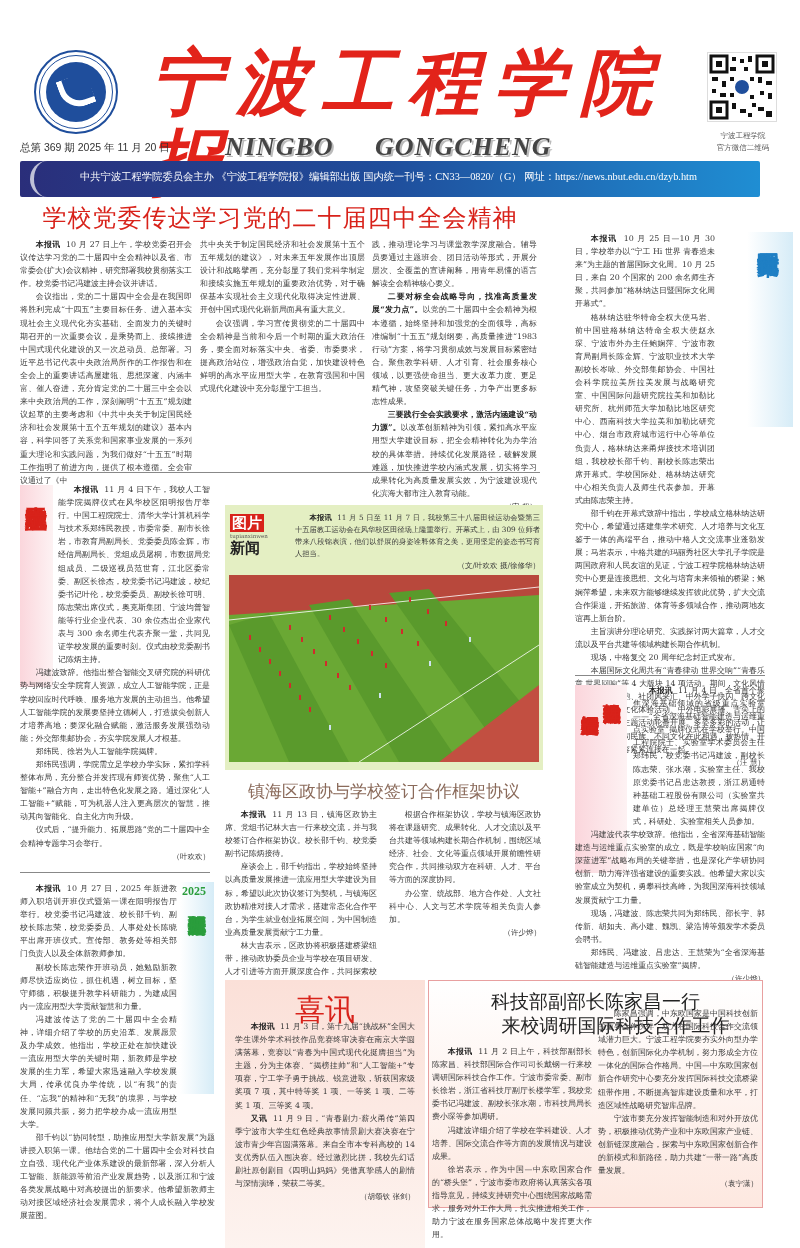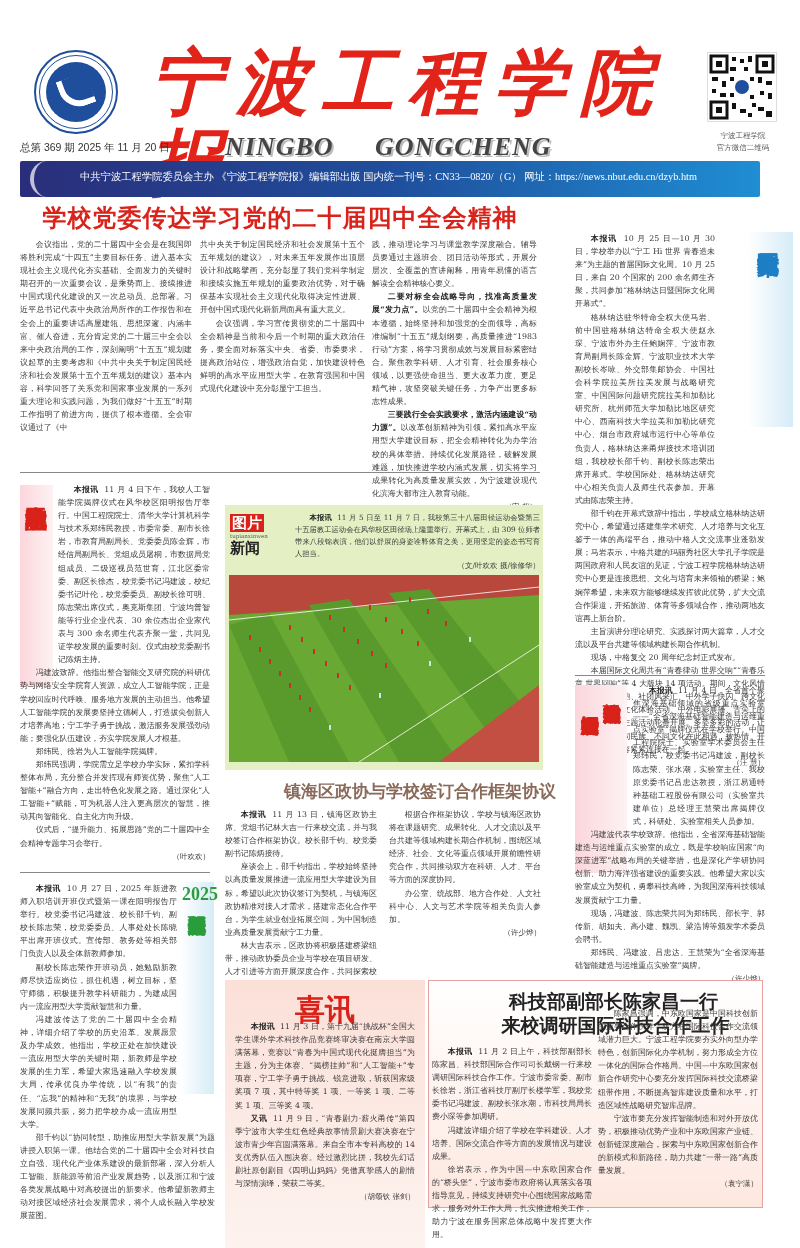--- a/index.html
+++ b/index.html
@@ -13,21 +13,21 @@
 .logo-ring{position:absolute;inset:3px;border-radius:50%;border:1px solid #1f4e9c;}
 .title-cn{left:150px;top:42px;width:570px;height:80px;font-family:"DejaVu Serif",serif;font-size:72px;font-weight:bold;color:#e2231a;letter-spacing:14px;line-height:80px;font-style:italic;}
 .title-en{left:225px;top:132px;width:470px;height:30px;font-family:"Liberation Serif",serif;font-size:26px;font-weight:bold;font-style:italic;color:#444;text-shadow:2px 2px 0 #bbb;word-spacing:34px;letter-spacing:1px;}
 .issue{left:20px;top:141px;font-family:"Liberation Sans",sans-serif;font-size:10.5px;color:#333;}
 .qr{left:707px;top:52px;width:70px;height:70px;background:#fff;border:1px solid #ddd;}
 .qr-cap{left:695px;top:130px;width:96px;font-family:"DejaVu Sans",sans-serif;font-size:7.5px;color:#555;text-align:center;line-height:12px;}
 .banner{left:20px;top:161px;width:740px;height:36px;background:linear-gradient(90deg,#2a2e7a 0%,#1f4e9c 50%,#1f8ed3 100%);border-radius:2px;}
 .banner-swoosh{left:30px;top:161px;width:34px;height:36px;border-left:4px solid #fff;border-radius:50% 0 0 50%;opacity:.7;}
 .banner-text{left:80px;top:170px;font-family:Liberation Serif, serif;font-size:10.3px;color:#fff;white-space:nowrap;}
 
-.headline{font-family:"DejaVu Serif",serif;font-weight:bold;text-align:center;white-space:nowrap;}
+.headline{font-family:"DejaVu Serif",serif;font-weight:normal;text-align:center;white-space:nowrap;}
 .body{font-family:"DejaVu Serif",serif;font-size:7.9px;line-height:13.1px;color:#3a3a3a;text-align:justify;}
 .body p{text-indent:2em;}
 .lead{font-weight:bold;color:#222;}
 .by{text-align:right;font-size:7.5px;}
 .vtitle{writing-mode:vertical-rl;text-orientation:upright;font-weight:bold;font-family:"DejaVu Serif",serif;}
 .hr{height:1px;background:#888;}
 .photo{background:linear-gradient(160deg,#3f6b2d 0%,#4b8b2e 25%,#78b83c 55%,#b7463d 80%,#c55a4b 100%);}
 </style>
 </head>
 <body>
@@ -83,20 +83,21 @@
   <div>官方微信二维码</div>
 </div>
 
 <div class="abs banner"></div>
 <div class="abs banner-swoosh"></div>
 <div class="abs banner-text">中共宁波工程学院委员会主办 《宁波工程学院报》编辑部出版 国内统一刊号：CN33—0820/（G） 网址：https://news.nbut.edu.cn/dzyb.htm</div>
 
 <div class="abs headline" style="left:20px;top:202px;width:520px;font-size:24px;color:#d8221a;letter-spacing:1px;">学校党委传达学习党的二十届四中全会精神</div>
 
 <div class="abs body" style="left:20px;top:238px;width:172px;">
+  <p><span class="lead">本报讯</span>&nbsp;&nbsp;<span>10 月 27 日上午，学校党委召开会议传达学习党的二十届四中全会精神以及省、市常委会(扩大)会议精神，研究部署我校贯彻落实工作。校党委书记冯建波主持会议并讲话。</span></p>
   <p>会议指出，党的二十届四中全会是在我国即将胜利完成“十四五”主要目标任务、进入基本实现社会主义现代化夯实基础、全面发力的关键时期召开的一次重要会议，是乘势而上、接续推进中国式现代化建设的又一次总动员、总部署。习近平总书记代表中央政治局所作的工作报告和在全会上的重要讲话高屋建瓴、思想深邃、内涵丰富、催人奋进，充分肯定党的二十届三中全会以来中央政治局的工作，深刻阐明“十五五”规划建议起草的主要考虑和《中共中央关于制定国民经济和社会发展第十五个五年规划的建议》基本内容，科学回答了关系党和国家事业发展的一系列重大理论和实践问题，为我们做好“十五五”时期工作指明了前进方向，提供了根本遵循。全会审议通过了《中</p>
 </div>
 <div class="abs body" style="left:200px;top:238px;width:165px;">
   <p style="text-indent:0">共中央关于制定国民经济和社会发展第十五个五年规划的建议》，对未来五年发展作出顶层设计和战略擘画，充分彰显了我们党科学制定和接续实施五年规划的重要政治优势，对于确保基本实现社会主义现代化取得决定性进展、开创中国式现代化崭新局面具有重大意义。</p>
   <p>会议强调，学习宣传贯彻党的二十届四中全会精神是当前和今后一个时期的重大政治任务，要全面对标落实中央、省委、市委要求，提高政治站位，增强政治自觉，加快建设特色鲜明的高水平应用型大学，在教育强国和中国式现代化建设中充分彰显宁工担当。</p>
 </div>
 <div class="abs body" style="left:372px;top:238px;width:165px;">
   <p style="text-indent:0">践，推动理论学习与课堂教学深度融合。辅导员要通过主题班会、团日活动等形式，开展分层次、全覆盖的宣讲阐释，用青年易懂的语言解读全会精神核心要义。</p>
   <p><span class="lead">二要对标全会战略导向，找准高质量发展“发力点”。</span><span>以党的二十届四中全会精神为根本遵循，始终坚持和加强党的全面领导，高标准编制“十五五”规划纲要，高质量推进“1983 行动”方案，将学习贯彻成效与发展目标紧密结合。聚焦教学科研、人才引育、社会服务核心领域，以更强使命担当、更大改革力度、更足精气神，攻坚突破关键任务，力争产出更多标志性成果。</span></p>
   <p><span class="lead">三要践行全会实践要求，激活内涵建设“动力源”。</span><span>以改革创新精神为引领，紧扣高水平应用型大学建设目标，把全会精神转化为办学治校的具体举措。持续优化发展路径，破解发展难题，加快推进学校内涵式发展，切实将学习成果转化为高质量发展实效，为宁波建设现代化滨海大都市注入教育动能。</span></p>
@@ -114,21 +115,21 @@
   <div class="by">（汪 慧）</div>
 </div>
 <div class="abs" style="left:747px;top:232px;width:46px;height:195px;background:linear-gradient(90deg,#fff,#d6ecf7);"></div>
 <div class="abs vtitle" style="left:752px;top:236px;font-size:22px;color:#1f7fc4;line-height:34px;">首届国际文化周举行</div>
 <div class="abs hr" style="left:575px;top:675px;width:190px;"></div>
 
 <div class="abs" style="left:20px;top:485px;width:33px;height:202px;background:linear-gradient(90deg,#fbd6dc,#fdf2f3);"></div>
 <div class="abs vtitle" style="left:22px;top:490px;font-size:22px;color:#d8221a;line-height:30px;">人工智能学院成立</div>
 <div class="abs body" style="left:20px;top:483px;width:190px;">
   <p style="padding-left:38px"><span class="lead">本报讯</span>&nbsp;&nbsp;<span>11 月 4 日下午，我校人工智能学院揭牌仪式在风华校区阳明报告厅举行。中国工程院院士、清华大学计算机科学与技术系郑纬民教授，市委常委、副市长徐岩，市教育局副局长、党委委员陈金辉，市经信局副局长、党组成员屠桐，市数据局党组成员、二级巡视员范世育，江北区委常委、副区长徐杰，校党委书记冯建波，校纪委书记叶伦，校党委委员、副校长徐可明、陈志荣出席仪式，奥克斯集团、宁波均普智能等行业企业代表、30 余位杰出企业家代表与 300 余名师生代表齐聚一堂，共同见证学校发展的重要时刻。仪式由校党委副书记陈炳主持。</span></p>
-  <p>冯建波致辞。他指出整合智能交叉研究院的科研优势与网络安全学院育人资源，成立人工智能学院，正是学校回应时代呼唤、服务地方发展的主动担当。他希望人工智能学院的发展要坚持立德树人，打造拔尖创新人才培养高地；宁工学子勇于挑战，激活服务发展强劲动能；要强化队伍建设，夯实学院发展人才根基。</p>
+  <p>冯建波致辞。他指出整合智能交叉研究院的科研优势与网络安全学院育人资源，成立人工智能学院，正是学校回应时代呼唤、服务地方发展的主动担当。他希望人工智能学院的发展要坚持立德树人，打造拔尖创新人才培养高地；要深化融合赋能，激活服务发展强劲动能；外交部集邮协会，夯实学院发展人才根基。</p>
   <p>郑纬民、徐岩为人工智能学院揭牌。</p>
   <p>郑纬民强调，学院需立足学校办学实际，紧扣学科整体布局，充分整合并发挥现有师资优势，聚焦“人工智能+”融合方向，走出特色化发展之路。通过深化“人工智能+”赋能，可为机器人注入更高层次的智慧，推动其向智能化、自主化方向升级。</p>
   <p>仪式后，“提升能力、拓展思路”党的二十届四中全会精神专题学习会举行。</p>
   <div class="by">（叶欢欢）</div>
 </div>
 <div class="abs hr" style="left:20px;top:872px;width:190px;"></div>
 
 <div class="abs" style="left:225px;top:505px;width:318px;height:265px;background:#e4efc3;"></div>
 <div class="abs" style="left:230px;top:514px;width:50px;height:40px;font-weight:bold;font-size:15px;">
   <span style="background:#d8221a;color:#fff;padding:0 2px;">图片</span>
@@ -182,21 +183,21 @@
     </g>
     <g fill="#cfe3ef">
         <rect x="100" y="150" width="2" height="5"></rect>
         <rect x="150" y="118" width="2" height="5"></rect>
         <rect x="200" y="86" width="2" height="5"></rect>
         <rect x="240" y="62" width="2" height="5"></rect>
       </g>
   </svg>
 </div>
 
-<div class="abs headline" style="left:238px;top:780px;width:318px;font-size:17px;color:#8a6a5a;text-align:right;">镇海区政协与学校签订合作框架协议</div>
+<div class="abs headline" style="left:225px;top:780px;width:318px;font-size:17px;color:#8a6a5a;">镇海区政协与学校签订合作框架协议</div>
 <div class="abs body" style="left:225px;top:808px;width:152px;">
   <p><span class="lead">本报讯</span>&nbsp;&nbsp;<span>11 月 13 日，镇海区政协主席、党组书记林大吉一行来校交流，并与我校签订合作框架协议。校长邵千钧、校党委副书记陈炳接待。</span></p>
   <p>座谈会上，邵千钧指出，学校始终坚持以高质量发展推进一流应用型大学建设为目标，希望以此次协议签订为契机，与镇海区政协精准对接人才需求，搭建常态化合作平台，为学生就业创业拓展空间，为中国制造业高质量发展贡献宁工力量。</p>
   <p>林大吉表示，区政协将积极搭建桥梁纽带，推动政协委员企业与学校在项目研发、人才引进等方面开展深度合作，共同探索校地协同发展的有效路径，实现互利共赢。</p>
 </div>
 <div class="abs body" style="left:389px;top:808px;width:152px;">
   <p>根据合作框架协议，学校与镇海区政协将在课题研究、成果转化、人才交流以及平台共建等领域构建长期合作机制，围绕区域经济、社会、文化等重点领域开展前瞻性研究合作，共同推动双方在科研、人才、平台等方面的深度协同。</p>
   <p>办公室、统战部、地方合作处、人文社科中心、人文与艺术学院等相关负责人参加。</p>
   <div class="by">（许少烨）</div>
 </div>
@@ -206,40 +207,40 @@
 <div class="abs vtitle" style="left:579px;top:702px;font-size:18px;color:#d8221a;line-height:22px;">全省深海基础智能建造</div>
 <div class="abs body" style="left:575px;top:684px;width:190px;">
   <p style="padding-left:58px"><span class="lead">本报讯</span>&nbsp;&nbsp;<span>11 月 4 日，全省首个聚焦深海基础领域的省级重点实验室——“全省深海基础智能建造与运维重点实验室”揭牌仪式在学校举行。中国工程院院士、实验室学术委员会主任郑纬民，校党委书记冯建波，副校长陈志荣、张水潮，实验室主任、我校原党委书记吕忠达教授，浙江易通特种基础工程股份有限公司（实验室共建单位）总经理王慧荣出席揭牌仪式，科研处、实验室相关人员参加。</span></p>
   <p>冯建波代表学校致辞。他指出，全省深海基础智能建造与运维重点实验室的成立，既是学校响应国家“向深蓝进军”战略布局的关键举措，也是深化产学研协同创新、助力海洋强省建设的重要实践。他希望大家以实验室成立为契机，勇攀科技高峰，为我国深海科技领域发展贡献宁工力量。</p>
   <p>现场，冯建波、陈志荣共同为郑纬民、邵长宇、郭传新、胡如夫、高小建、魏凯、梁浩博等颁发学术委员会聘书。</p>
   <p>郑纬民、冯建波、吕忠达、王慧荣为“全省深海基础智能建造与运维重点实验室”揭牌。</p>
   <div class="by">（许少烨）</div>
 </div>
 
 <div class="abs" style="left:180px;top:882px;width:34px;height:212px;background:linear-gradient(90deg,#fff,#d6ecf7);"></div>
-<div class="abs" style="left:182px;top:884px;font-size:18px;font-weight:bold;color:#2a9d3c;font-family:'Liberation Serif',serif;">2025</div>
+<div class="abs" style="left:182px;top:884px;font-size:12px;font-weight:bold;color:#2a9d3c;font-family:'Liberation Serif',serif;">2025</div>
 <div class="abs vtitle" style="left:184px;top:902px;font-size:18px;color:#2a9d3c;line-height:26px;">年新进教师入职培训开班</div>
 <div class="abs body" style="left:20px;top:882px;width:195px;">
   <p style="padding-right:38px"><span class="lead">本报讯</span>&nbsp;&nbsp;<span>10 月 27 日，2025 年新进教师入职培训开班仪式暨第一课在阳明报告厅举行。校党委书记冯建波、校长邵千钧、副校长陈志荣，校党委委员、人事处处长陈晓平出席开班仪式。宣传部、教务处等相关部门负责人以及全体新教师参加。</span></p>
   <p style="padding-right:38px">副校长陈志荣作开班动员，她勉励新教师尽快适应岗位，抓住机遇，树立目标，坚守师德，积极提升教学科研能力，为建成国内一流应用型大学贡献智慧和力量。</p>
   <p style="padding-right:38px">冯建波传达了党的二十届四中全会精神，详细介绍了学校的历史沿革、发展愿景及办学成效。他指出，学校正处在加快建设一流应用型大学的关键时期，新教师是学校发展的生力军，希望大家迅速融入学校发展大局，传承优良办学传统，以“有我”的责任、“忘我”的精神和“无我”的境界，与学校发展同频共振，努力把学校办成一流应用型大学。</p>
   <p>邵千钧以“协同转型，助推应用型大学新发展”为题讲授入职第一课。他结合党的二十届四中全会对科技自立自强、现代化产业体系建设的最新部署，深入分析人工智能、新能源等前沿产业发展趋势，以及浙江和宁波各类发展战略中对高校提出的新要求。他希望新教师主动对接区域经济社会发展需求，将个人成长融入学校发展蓝图。</p>
 
 </div>
 
 <div class="abs" style="left:225px;top:980px;width:200px;height:268px;background:linear-gradient(180deg,#fbe0d8,#fdf3ef);"></div>
 <div class="abs headline" style="left:225px;top:990px;width:200px;font-size:30px;color:#d8221a;">喜讯</div>
 <div class="abs body" style="left:235px;top:1020px;width:180px;">
   <p><span class="lead">本报讯</span>&nbsp;&nbsp;<span>11 月 3 日，第十九届“挑战杯”全国大学生课外学术科技作品竞赛终审决赛在南京大学圆满落幕，竞赛以“青春为中国式现代化挺膺担当”为主题，分为主体赛、“揭榜挂帅”和“人工智能+”专项赛，宁工学子勇于挑战、锐意进取，斩获国家级奖项 7 项，其中特等奖 1 项、一等奖 1 项、二等奖 1 项、三等奖 4 项。</span></p>
   <p><span class="lead">又讯</span>&nbsp;&nbsp;<span>11 月 9 日，“青春剧力·薪火甬传”第四季宁波市大学生红色经典故事情景剧大赛决赛在宁波市青少年宫圆满落幕。来自全市本专科高校的 14 支优秀队伍入围决赛。经过激烈比拼，我校先幻话剧社原创剧目《四明山妈妈》凭借真挚感人的剧情与深情演绎，荣获二等奖。</span></p>
   <div class="by">（胡颂钦 张剑）</div>
 </div>
 
 <div class="abs" style="left:428px;top:980px;width:335px;height:228px;border:1px solid #e8a0a0;background:linear-gradient(180deg,#fff,#fde8e0);"></div>
-<div class="abs headline" style="left:428px;top:989px;width:335px;font-size:19px;color:#222;margin-left:18px;">科技部副部长陈家昌一行</div>
+<div class="abs headline" style="left:428px;top:989px;width:335px;font-size:19px;color:#222;">科技部副部长陈家昌一行</div>
 <div class="abs headline" style="left:428px;top:1013px;width:335px;font-size:19px;color:#222;padding-left:40px;">来校调研国际科技合作工作</div>
 <div class="abs body" style="left:432px;top:1045px;width:160px;">
   <p><span class="lead">本报讯</span>&nbsp;&nbsp;<span>11 月 2 日上午，科技部副部长陈家昌、科技部国际合作司司长戴钢一行来校调研国际科技合作工作。宁波市委常委、副市长徐岩，浙江省科技厅副厅长楼学军，我校党委书记冯建波、副校长张水潮，市科技局局长费小琛等参加调研。</span></p>
   <p>冯建波详细介绍了学校在学科建设、人才培养、国际交流合作等方面的发展情况与建设成果。</p>
   <p>徐岩表示，作为中国—中东欧国家合作的“桥头堡”，宁波市委市政府将认真落实各项指导意见，持续支持研究中心围绕国家战略需求，服务对外工作大局，扎实推进相关工作，助力宁波在服务国家总体战略中发挥更大作用。</p>
 </div>
 <div class="abs body" style="left:598px;top:1007px;width:160px;">
   <p>陈家昌强调，中东欧国家是中国科技创新的重要合作伙伴，双方在国际科技合作交流领域潜力巨大。宁波工程学院要夯实外向型办学特色，创新国际化办学机制，努力形成全方位一体化的国际合作格局。中国—中东欧国家创新合作研究中心要充分发挥国际科技交流桥梁纽带作用，不断提高智库建设质量和水平，打造区域性战略研究智库品牌。</p>
   <p>宁波市要充分发挥智能制造和对外开放优势，积极推动优势产业和中东欧国家产业链、创新链深度融合，探索与中东欧国家创新合作的新模式和新路径，助力共建“一带一路”高质量发展。</p>
   <div class="by">（袁宁潇）</div>

